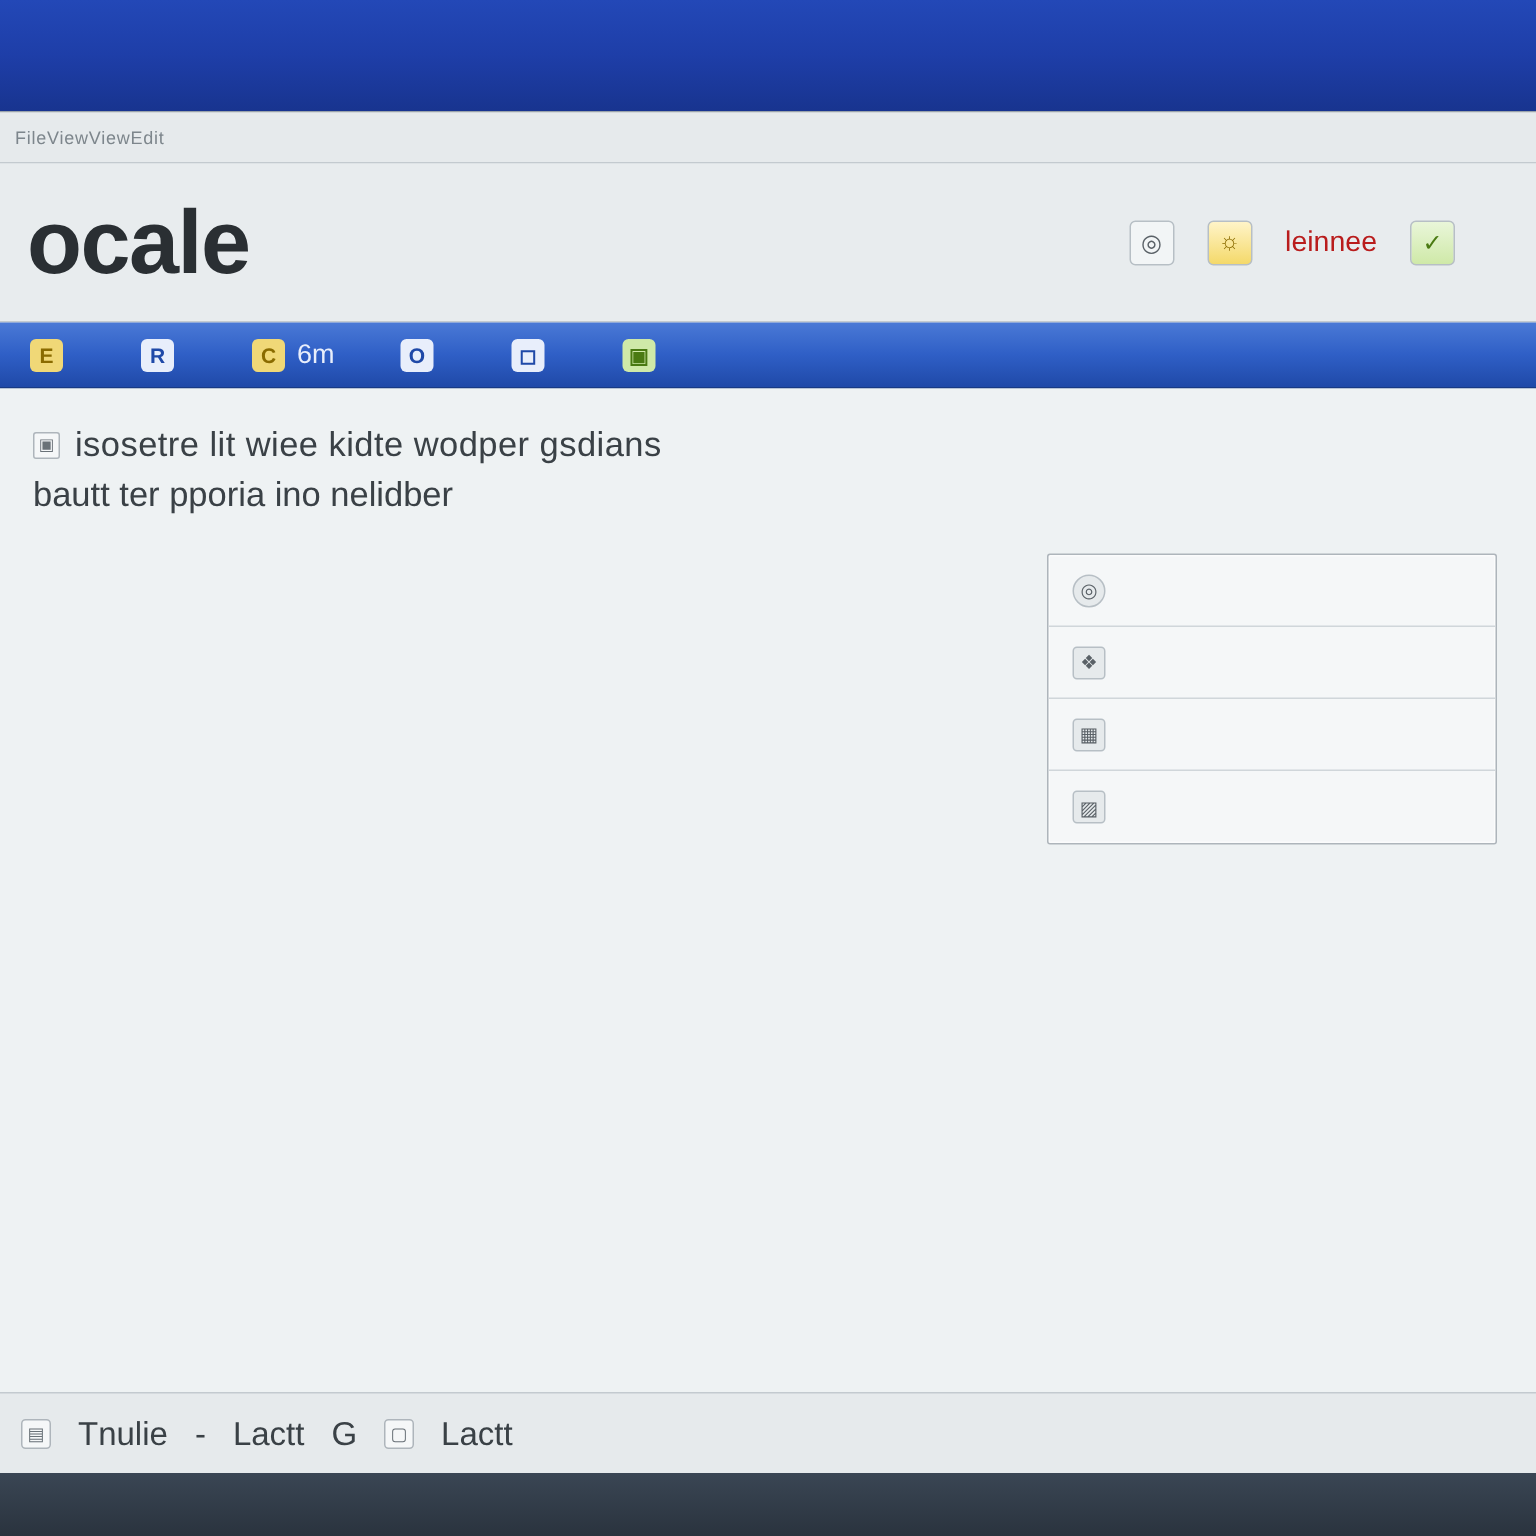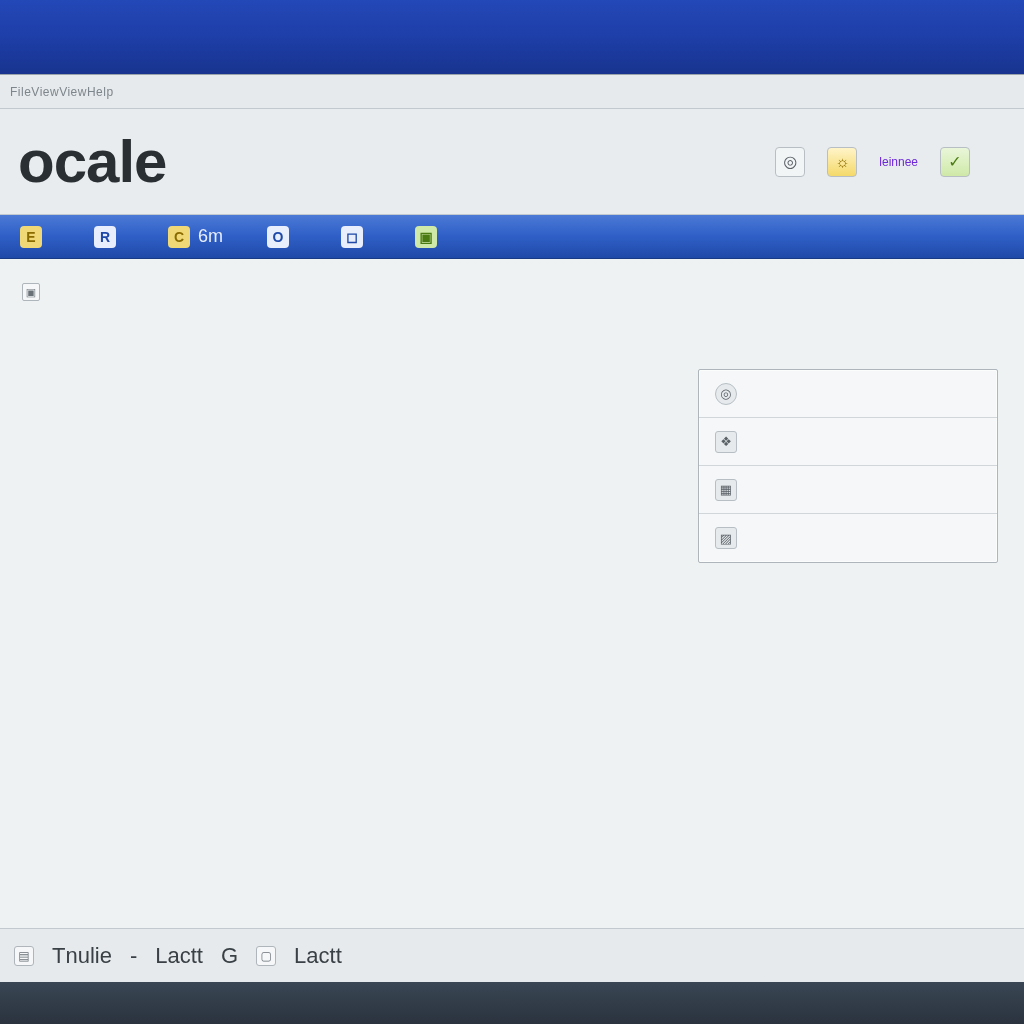--- a/index.html
+++ b/index.html
@@ -45,21 +45,21 @@
   .header-icons {
     display: flex; align-items: center; gap: 22px;
   }
   .hicon {
     width: 30px; height: 30px; border: 1px solid #b7bfc5; border-radius: 4px;
     background: #f2f5f6; display: flex; align-items: center; justify-content: center;
     font-size: 16px; color: #5a6167;
   }
   .hicon.sun { background: linear-gradient(180deg,#fff4c8,#f4d96a); color:#8a6b00; }
   .hicon.check { background: linear-gradient(180deg,#e9f6d9,#cfe9a8); color:#4a7a12; }
-  .hlabel { font-size: 12px; color: #6d28d9; }
+  .hlabel { font-size: 19px; color: #b91c1c; }
   
   .toolbar {
     height: 44px;
     background: linear-gradient(180deg,#4a79d6 0%, #2f5fc6 50%, #1f49a8 100%);
     display: flex; align-items: center; gap: 44px;
     padding: 0 20px;
     color: #e8eefb;
     font-size: 18px;
     border-bottom: 1px solid #183a84;
   }
@@ -129,21 +129,21 @@
 <body>
 
 <div class="titlebar"></div>
 
 <div class="window">
 
   <div class="menustrip">
     <span>File</span>
     <span>View</span>
     <span>View</span>
-    <span>Help</span>
+    <span>Edit</span>
   </div>
 
   <div class="header">
     <div class="logo">ocale</div>
     <div class="header-icons">
       <div class="hicon">◎</div>
       <div class="hicon sun">☼</div>
       <span class="hlabel">leinnee</span>
       <div class="hicon check">✓</div>
     </div>
@@ -172,21 +172,23 @@
     </div>
     <div class="titem">
       <span class="ticon green">▣</span>
       <span></span>
     </div>
   </div>
 
   <div class="content">
     <div class="line1">
       <span class="sqicon">▣</span>
-    </div>
+      <span class="txt1">isosetre lit wiee kidte wodper gsdians</span>
+    </div>
+    <div class="txt2">bautt ter pporia ino nelidber</div>
 
     <div class="panel">
       <div class="prow">
         <span class="picon round">◎</span>
         <span class="plabel"></span>
       </div>
       <div class="prow">
         <span class="picon">❖</span>
         <span class="plabel"></span>
       </div>

